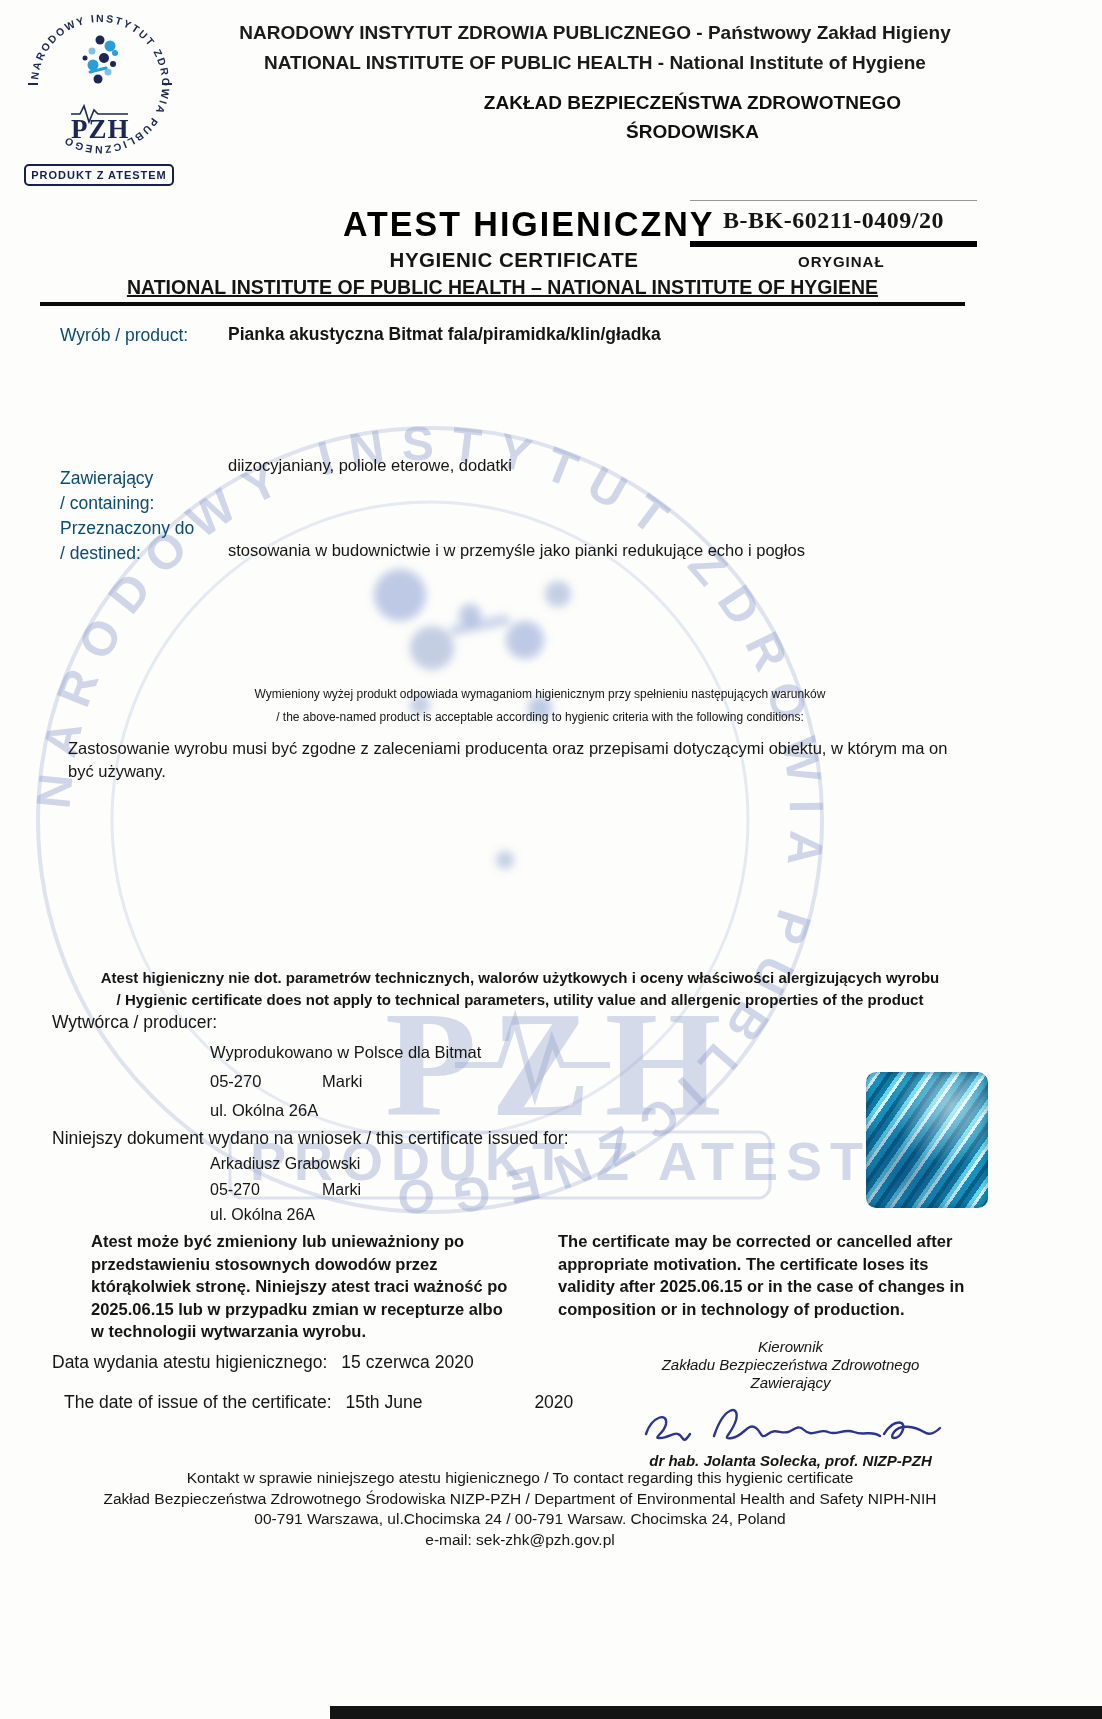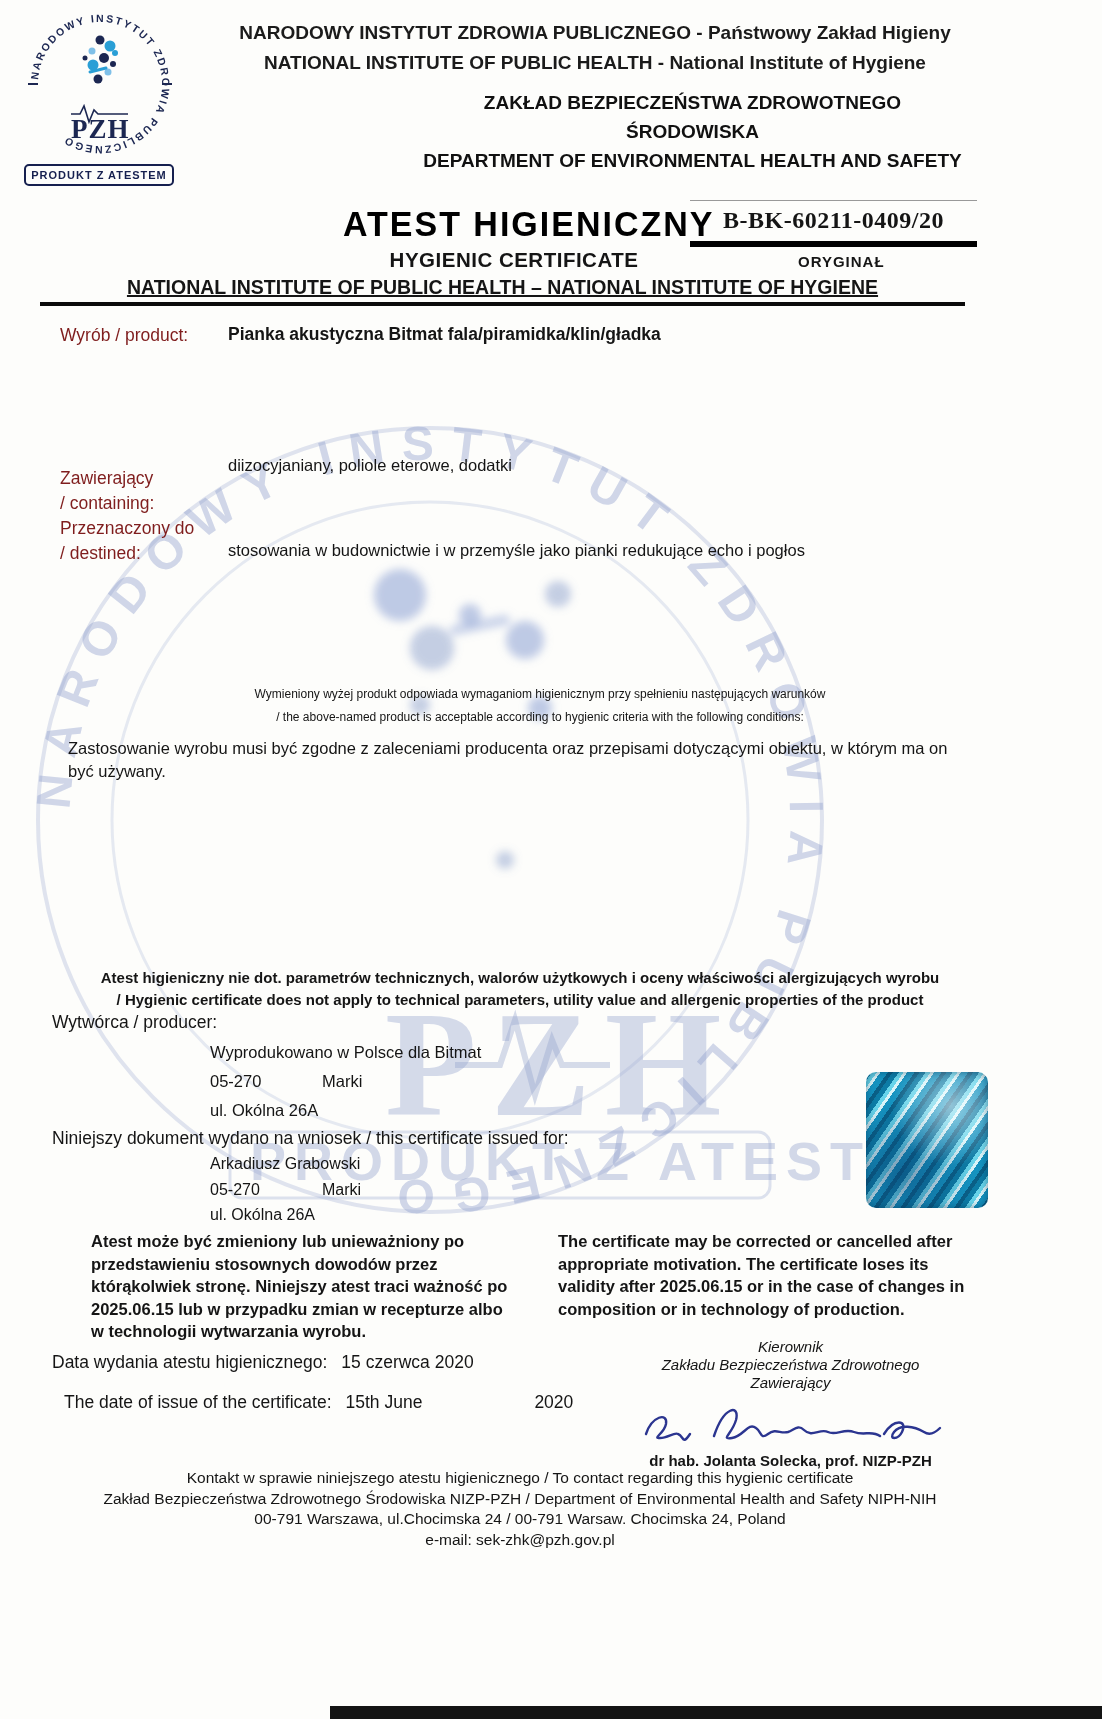--- a/index.html
+++ b/index.html
@@ -45,21 +45,21 @@
     position:absolute; left:690px; top:200px; width:287px; text-align:center;
     font-family:"Liberation Serif",serif; font-weight:bold; font-size:24px; letter-spacing:.5px;
     border-top:1px solid #999; border-bottom:6px solid #000; padding:6px 0 7px 0;
   }
   .subtitle { position:absolute; left:338px; top:248px; width:352px; text-align:center; font-size:20.5px; font-weight:bold; letter-spacing:.5px; }
   .oryginal { position:absolute; left:798px; top:253px; font-size:15px; font-weight:bold; letter-spacing:1px; }
   .institute-line { position:absolute; left:40px; top:276px; width:925px; text-align:center; font-size:19.5px; font-weight:bold; text-decoration:underline; text-decoration-thickness:2px; }
   .thick-rule { position:absolute; left:40px; top:302px; width:925px; height:4px; background:#0a0a0a; }
 
   
-  .field-label { font-size:17.5px; color:#7f1d1d; }
+  .field-label { font-size:17.5px; color:#0c4a6e; }
   .lbl-product { position:absolute; left:60px; top:325px; }
   .val-product { position:absolute; left:228px; top:324px; font-size:17.5px; font-weight:bold; }
   .lbl-containing { position:absolute; left:60px; top:466px; line-height:25px; }
   .val-containing { position:absolute; left:228px; top:456px; font-size:16.5px; }
   .lbl-destined { position:absolute; left:60px; top:516px; line-height:25px; }
   .val-destined { position:absolute; left:228px; top:541px; width:745px; font-size:16.5px; }
 
   .cond-header { position:absolute; left:50px; top:683px; width:980px; text-align:center; font-size:12px; line-height:23px; }
   .cond-body { position:absolute; left:68px; top:737px; width:905px; font-size:16.5px; line-height:23px; }
 
@@ -83,21 +83,21 @@
   .date-pl { position:absolute; left:52px; top:1352px; font-size:17.5px; }
   .date-pl .v { margin-left:14px; }
   .date-en { position:absolute; left:64px; top:1392px; font-size:17.5px; }
   .date-en .v { margin-left:14px; }
   .date-en .y { margin-left:112px; }
 
   .sig-block { position:absolute; left:618px; top:1338px; width:345px; text-align:center; }
   .sig-role1 { font-size:15px; font-style:italic; line-height:18px; }
   .sig-role  { font-size:15px; font-style:italic; line-height:18px; }
   .sig-svg { display:block; margin:2px auto 0 auto; }
-  .sig-name { font-size:15px; font-weight:bold; margin-top:2px; }
+  .sig-name { font-size:15px; font-weight:bold; font-style:italic; margin-top:2px; }
 
   .footer { position:absolute; left:60px; top:1468px; width:920px; text-align:center; font-size:15.5px; line-height:20.5px; }
 
   .hologram {
     position:absolute; left:866px; top:1072px; width:122px; height:136px; border-radius:10px;
     background:
       radial-gradient(circle at 70% 25%, rgba(255,255,255,.55), rgba(255,255,255,0) 45%),
       radial-gradient(circle at 30% 75%, rgba(10,60,110,.5), rgba(10,60,110,0) 55%),
       repeating-linear-gradient(125deg, #0d7ca6 0px 5px, #67d4ea 5px 9px, #d9f4f8 9px 12px, #1593c0 12px 18px, #0a5f86 18px 22px);
     box-shadow: inset 0 0 8px rgba(0,40,70,.5);
@@ -163,21 +163,20 @@
     </svg>
     <div class="logo-badge">PRODUKT Z ATESTEM</div>
   </div>
 
   <div class="org-lines">
     <div>NARODOWY INSTYTUT ZDROWIA PUBLICZNEGO - Państwowy  Zakład  Higieny</div>
     <div>NATIONAL INSTITUTE OF PUBLIC HEALTH  - National Institute of Hygiene</div>
   </div>
   <div class="dept-lines">
     <div>ZAKŁAD BEZPIECZEŃSTWA ZDROWOTNEGO ŚRODOWISKA</div>
-    <div>DEPARTMENT OF ENVIRONMENTAL HEALTH AND SAFETY</div>
   </div>
 
   <div class="title-main">ATEST HIGIENICZNY</div>
   <div class="cert-number">B-BK-60211-0409/20</div>
   <div class="subtitle">HYGIENIC CERTIFICATE</div>
   <div class="oryginal">ORYGINAŁ</div>
   <div class="institute-line">NATIONAL INSTITUTE OF PUBLIC HEALTH – NATIONAL INSTITUTE OF HYGIENE</div>
   <div class="thick-rule"></div>
 
   <div class="field-label lbl-product">Wyrób / product:</div>

